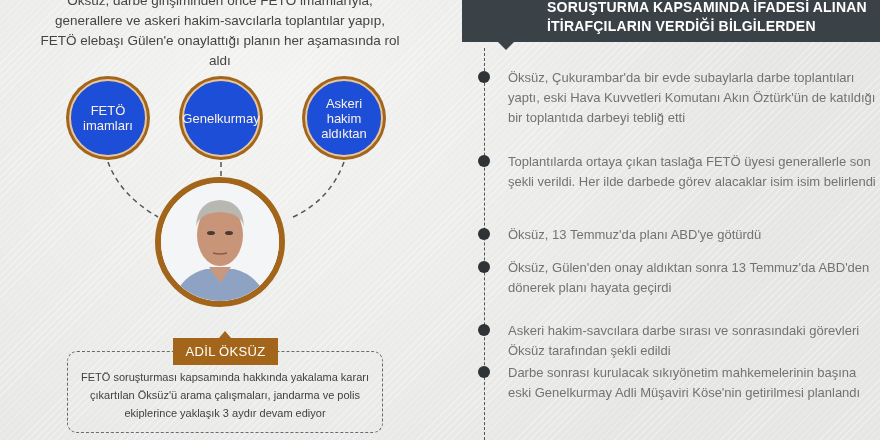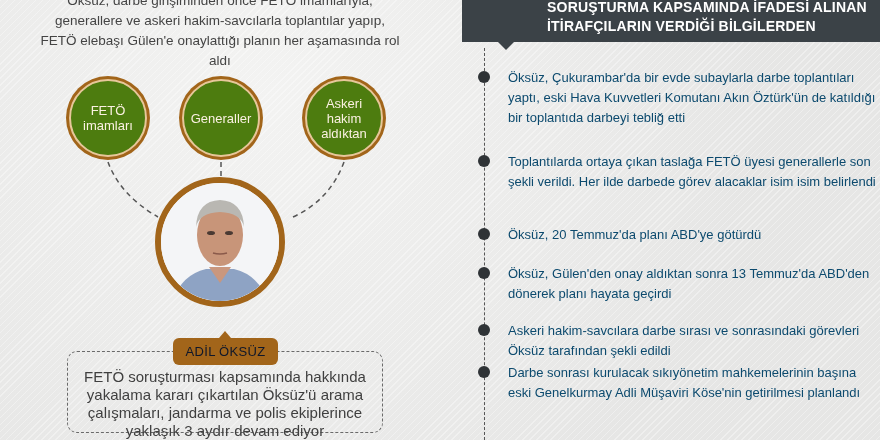--- a/index.html
+++ b/index.html
@@ -12,51 +12,51 @@
       background-image:
         repeating-linear-gradient(135deg, rgba(255,255,255,0.35) 0px, rgba(255,255,255,0.35) 1px, transparent 1px, transparent 5px),
         radial-gradient(circle at 30% 20%, #f3f3f2 0%, #e6e6e5 70%);
     }
     .intro {
       position: absolute; left: 40px; top: -9px; width: 360px;
       text-align: center; font-size: 13.5px; line-height: 20px; color: #444;
     }
     .bubble {
       position: absolute; width: 78px; height: 78px; border-radius: 50%;
-      background: #4d7c0f; border: 2px solid #e7c79a;
+      background: #1d4ed8; border: 2px solid #e7c79a;
       box-shadow: 0 0 0 3px #a2651a;
       color: #fbf1e2; display: flex; align-items: center; justify-content: center;
       text-align: center; font-size: 13px; line-height: 15px;
     }
     .b1 { left: 69px; top: 79px; }
     .b2 { left: 182px; top: 79px; }
     .b3 { left: 305px; top: 79px; }
     .connectors { position: absolute; left: 0; top: 0; }
     .portrait {
       position: absolute; left: 155px; top: 177px; width: 130px; height: 130px;
       border-radius: 50%; border: 6px solid #a2651a; background: #f4f5f7;
       overflow: hidden;
     }
     .name-tag {
       position: absolute; left: 173px; top: 338px; width: 105px; height: 27px;
-      background: #a2651a; border-radius: 6px; color: #0f172a;
+      background: #a2651a; border-radius: 0; color: #ffffff;
       font-size: 13px; text-align: center; line-height: 27px; letter-spacing: 0.3px;
     }
     .name-tag::before {
       content: ""; position: absolute; left: 46px; top: -7px;
       border-left: 6px solid transparent; border-right: 6px solid transparent;
       border-bottom: 7px solid #a2651a;
     }
     .info-box {
       position: absolute; left: 67px; top: 351px; width: 316px; height: 82px;
       border: 1.5px dashed #6a6a6a; border-radius: 10px;
     }
     .info-text {
       position: absolute; left: 67px; top: 368px; width: 316px;
-      text-align: center; font-size: 15px; line-height: 18px; color: #3f3f3f;
+      text-align: center; font-size: 11px; line-height: 18px; color: #3f3f3f;
     }
     .header {
       position: absolute; left: 462px; top: -10px; width: 418px; height: 52px;
       background: #3b4247; color: #fff; font-weight: bold;
       font-size: 14px; line-height: 19px; padding: 8px 0 0 85px; letter-spacing: 0.2px;
     }
     .header::after {
       content: ""; position: absolute; left: 36px; bottom: -8px;
       border-left: 8px solid transparent; border-right: 8px solid transparent;
       border-top: 8px solid #3b4247;
@@ -64,39 +64,39 @@
     .timeline-line {
       position: absolute; left: 484px; top: 48px; width: 0; height: 392px;
       border-left: 1.5px dashed #555;
     }
     .item { position: absolute; left: 478px; width: 400px; }
     .dot {
       position: absolute; left: 0; top: 3px; width: 12px; height: 12px;
       border-radius: 50%; background: #2f3336;
     }
     .item-text {
-      margin-left: 30px; font-size: 13px; line-height: 20px; color: #0c4a6e;
+      margin-left: 30px; font-size: 13px; line-height: 20px; color: #737373;
     }
   </style>
 </head>
 <body>
 
 <div class="intro">Öksüz, darbe girişiminden önce FETÖ imamlarıyla, generallere ve askeri hakim-savcılarla toplantılar yapıp, FETÖ elebaşı Gülen'e onaylattığı planın her aşamasında rol aldı</div>
 
 <svg class="connectors" width="440" height="440">
   <path d="M108 162 Q120 195 158 217" fill="none" stroke="#555" stroke-width="1.5" stroke-dasharray="5,4"></path>
   <path d="M221 162 L221 176" fill="none" stroke="#555" stroke-width="1.5" stroke-dasharray="5,4"></path>
   <path d="M344 162 Q330 200 293 217" fill="none" stroke="#555" stroke-width="1.5" stroke-dasharray="5,4"></path>
 </svg>
 
 <div class="bubble b1">
   <span>FETÖ imamları</span>
 </div>
 <div class="bubble b2">
-  <span>Generaller</span>
+  <span>Genelkurmay</span>
 </div>
 <div class="bubble b3">
   <span>Askeri hakim aldıktan</span>
 </div>
 
 <div class="portrait">
   <svg width="118" height="118" viewBox="0 0 118 118">
     <rect width="118" height="118" fill="#f4f5f7"></rect>
     <path d="M12 118 Q20 92 45 86 L73 86 Q98 92 106 118 Z" fill="#8ea3c4"></path>
     <path d="M48 84 L59 100 L70 84 Z" fill="#c9977e"></path>
@@ -121,23 +121,23 @@
 <div class="item" style="top:68px">
   <span class="dot"></span>
   <div class="item-text">Öksüz, Çukurambar'da bir evde subaylarla darbe toplantıları yaptı, eski Hava Kuvvetleri Komutanı Akın Öztürk'ün de katıldığı bir toplantıda darbeyi tebliğ etti</div>
 </div>
 <div class="item" style="top:152px">
   <span class="dot"></span>
   <div class="item-text">Toplantılarda ortaya çıkan taslağa FETÖ üyesi generallerle son şekli verildi. Her ilde darbede görev alacaklar isim isim belirlendi</div>
 </div>
 <div class="item" style="top:225px">
   <span class="dot"></span>
-  <div class="item-text">Öksüz, 20 Temmuz'da planı ABD'ye götürdü</div>
+  <div class="item-text">Öksüz, 13 Temmuz'da planı ABD'ye götürdü</div>
 </div>
-<div class="item" style="top:264px">
+<div class="item" style="top:258px">
   <span class="dot"></span>
   <div class="item-text">Öksüz, Gülen'den onay aldıktan sonra 13 Temmuz'da ABD'den dönerek planı hayata geçirdi</div>
 </div>
 <div class="item" style="top:321px">
   <span class="dot"></span>
   <div class="item-text">Askeri hakim-savcılara darbe sırası ve sonrasındaki görevleri Öksüz tarafından şekli edildi</div>
 </div>
 <div class="item" style="top:363px">
   <span class="dot"></span>
   <div class="item-text">Darbe sonrası kurulacak sıkıyönetim mahkemelerinin başına eski Genelkurmay Adli Müşaviri Köse'nin getirilmesi planlandı</div>

